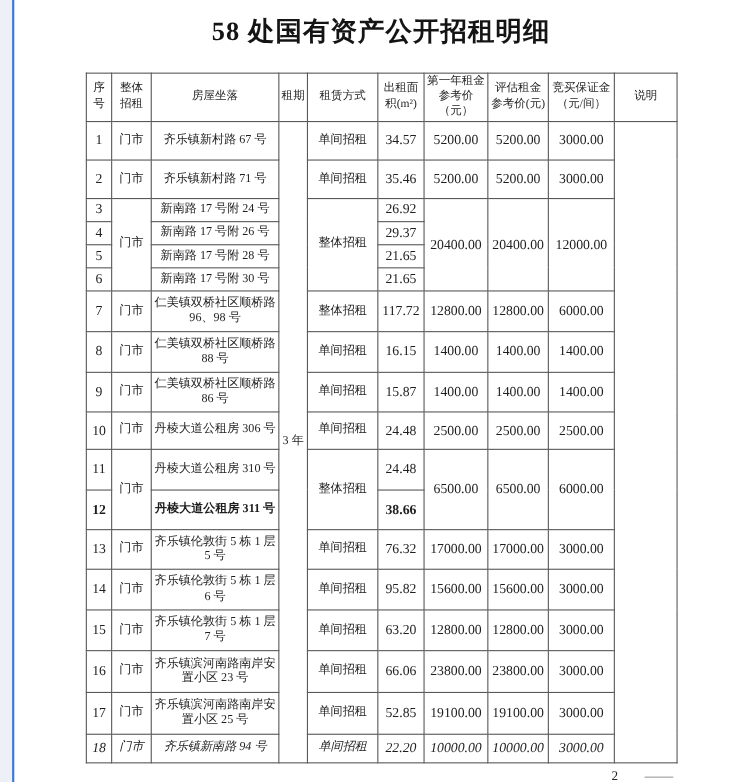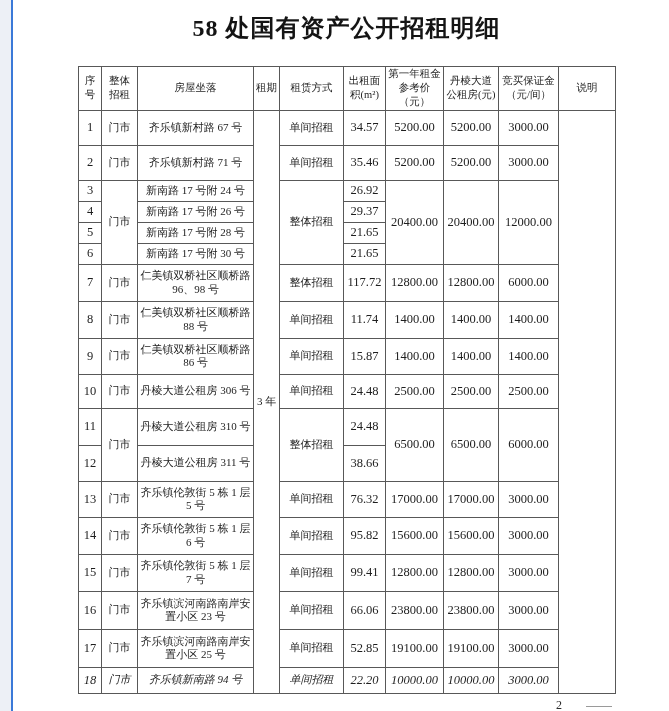--- a/index.html
+++ b/index.html
@@ -63,21 +63,21 @@
     </colgroup>
     <thead>
       <tr>
           <th>序号</th>
           <th>整体招租</th>
           <th>房屋坐落</th>
           <th>租期</th>
           <th>租赁方式</th>
           <th>出租面积(m²)</th>
           <th>第一年租金参考价（元）</th>
-          <th>丹棱大道公租房(元)</th>
+          <th>评估租金参考价(元)</th>
           <th>竞买保证金（元/间）</th>
           <th>说明</th>
         </tr>
     </thead>
     <tbody>
         <tr style="height: 35px;">
           <td class="num">1</td>
           <td>门市</td>
           <td>齐乐镇新村路 67 号</td>
           <td rowspan="18">3 年</td>
@@ -131,21 +131,21 @@
           <td class="num">117.72</td>
           <td class="num">12800.00</td>
           <td class="num">12800.00</td>
           <td class="num">6000.00</td>
         </tr>
         <tr style="height: 37px;">
           <td class="num">8</td>
           <td>门市</td>
           <td>仁美镇双桥社区顺桥路 88 号</td>
           <td>单间招租</td>
-          <td class="num">11.74</td>
+          <td class="num">16.15</td>
           <td class="num">1400.00</td>
           <td class="num">1400.00</td>
           <td class="num">1400.00</td>
         </tr>
         <tr style="height: 36px;">
           <td class="num">9</td>
           <td>门市</td>
           <td>仁美镇双桥社区顺桥路 86 号</td>
           <td>单间招租</td>
           <td class="num">15.87</td>
@@ -166,21 +166,21 @@
         <tr style="height: 37px;">
           <td class="num">11</td>
           <td rowspan="2">门市</td>
           <td>丹棱大道公租房 310 号</td>
           <td rowspan="2">整体招租</td>
           <td class="num">24.48</td>
           <td rowspan="2" class="num">6500.00</td>
           <td rowspan="2" class="num">6500.00</td>
           <td rowspan="2" class="num">6000.00</td>
         </tr>
-        <tr style="height: 36px;">
+        <tr style="height: 36px; font-weight: bold;">
           <td class="num">12</td>
           <td>丹棱大道公租房 311 号</td>
           <td class="num">38.66</td>
         </tr>
         <tr style="height: 36px;">
           <td class="num">13</td>
           <td>门市</td>
           <td>齐乐镇伦敦街 5 栋 1 层 5 号</td>
           <td>单间招租</td>
           <td class="num">76.32</td>
@@ -196,21 +196,21 @@
           <td class="num">95.82</td>
           <td class="num">15600.00</td>
           <td class="num">15600.00</td>
           <td class="num">3000.00</td>
         </tr>
         <tr style="height: 37px; margin-left: 48px;">
           <td class="num">15</td>
           <td>门市</td>
           <td>齐乐镇伦敦街 5 栋 1 层 7 号</td>
           <td>单间招租</td>
-          <td class="num">99.41</td>
+          <td class="num">63.20</td>
           <td class="num">12800.00</td>
           <td class="num">12800.00</td>
           <td class="num">3000.00</td>
         </tr>
         <tr style="height: 38px;">
           <td class="num">16</td>
           <td>门市</td>
           <td>齐乐镇滨河南路南岸安置小区 23 号</td>
           <td>单间招租</td>
           <td class="num">66.06</td>

